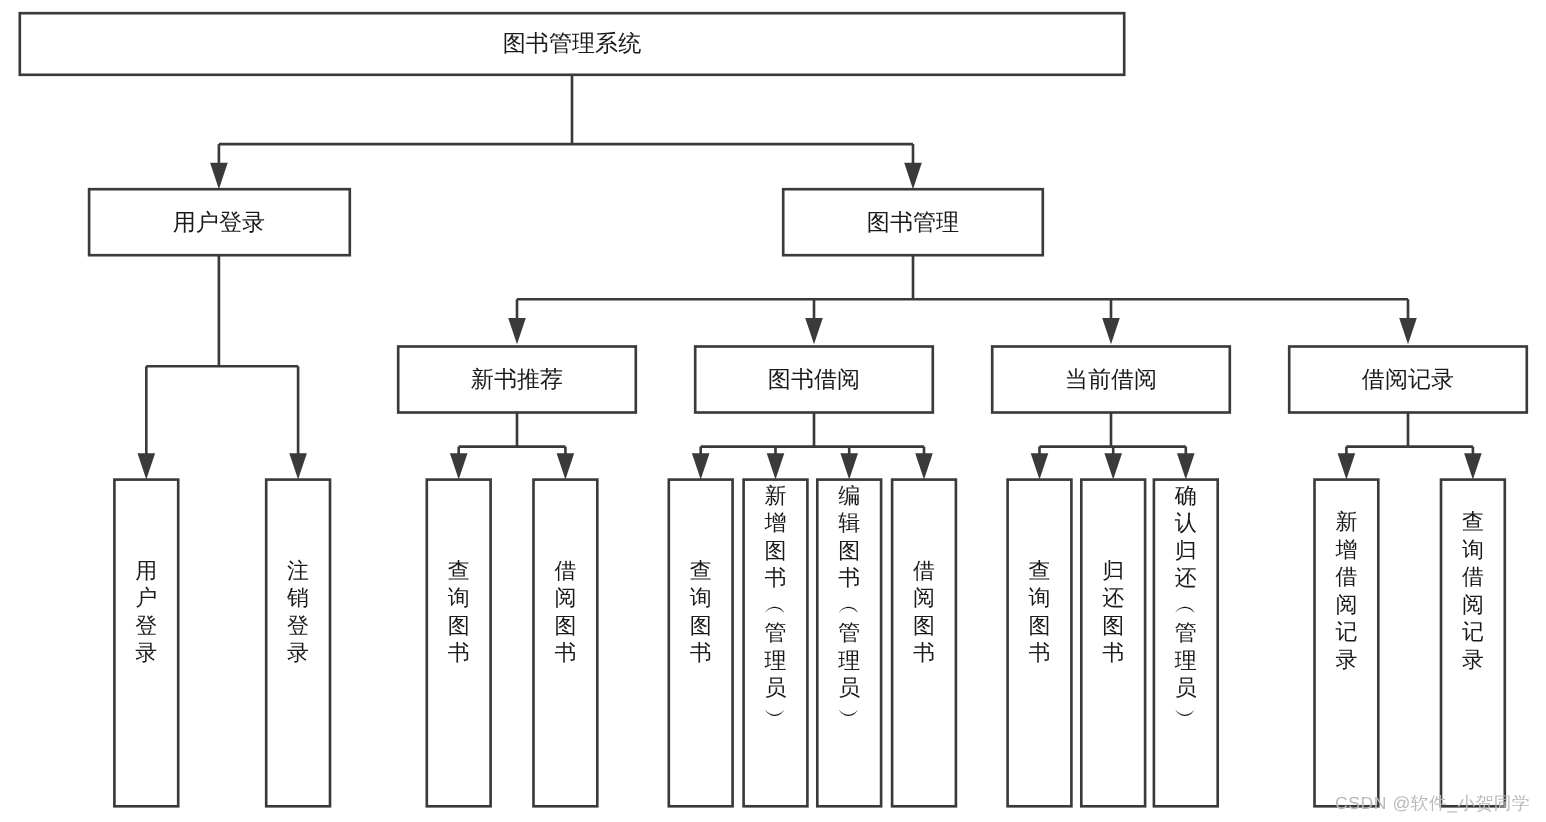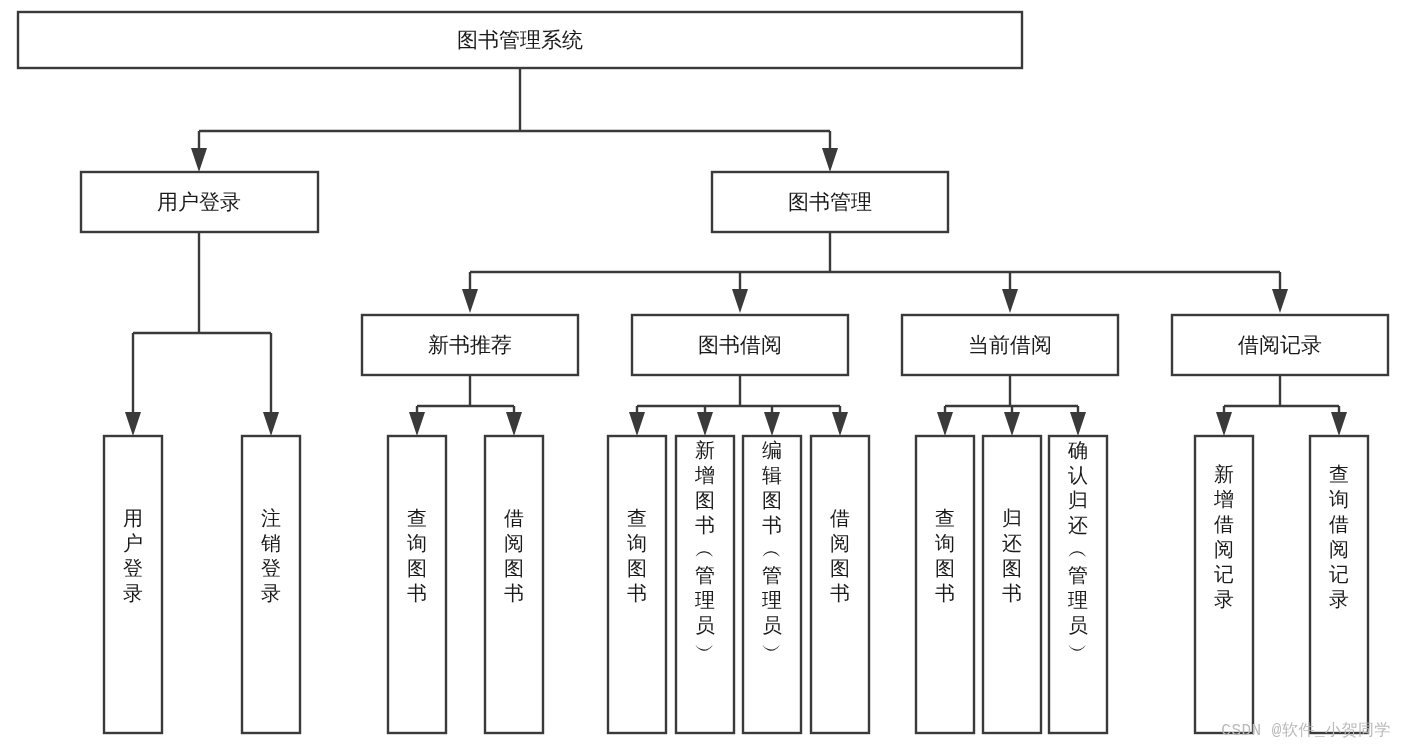--- a/index.html
+++ b/index.html
@@ -52,21 +52,21 @@
   .leaf-label {
     font-family: "DejaVu Sans", "Liberation Sans", sans-serif;
     fill: #1a1a1a;
     font-size: 20px;
     text-anchor: middle;
   }
   .watermark {
     position: absolute;
     right: 14px;
     bottom: 6px;
-    font-family: Liberation Mono, monospace;
+    font-family: Liberation Sans, sans-serif;
     font-size: 16px;
     color: #b9b9b9;
     letter-spacing: 0.5px;
     white-space: nowrap;
     user-select: none;
   }
 </style>
 </head>
 <body>
 

